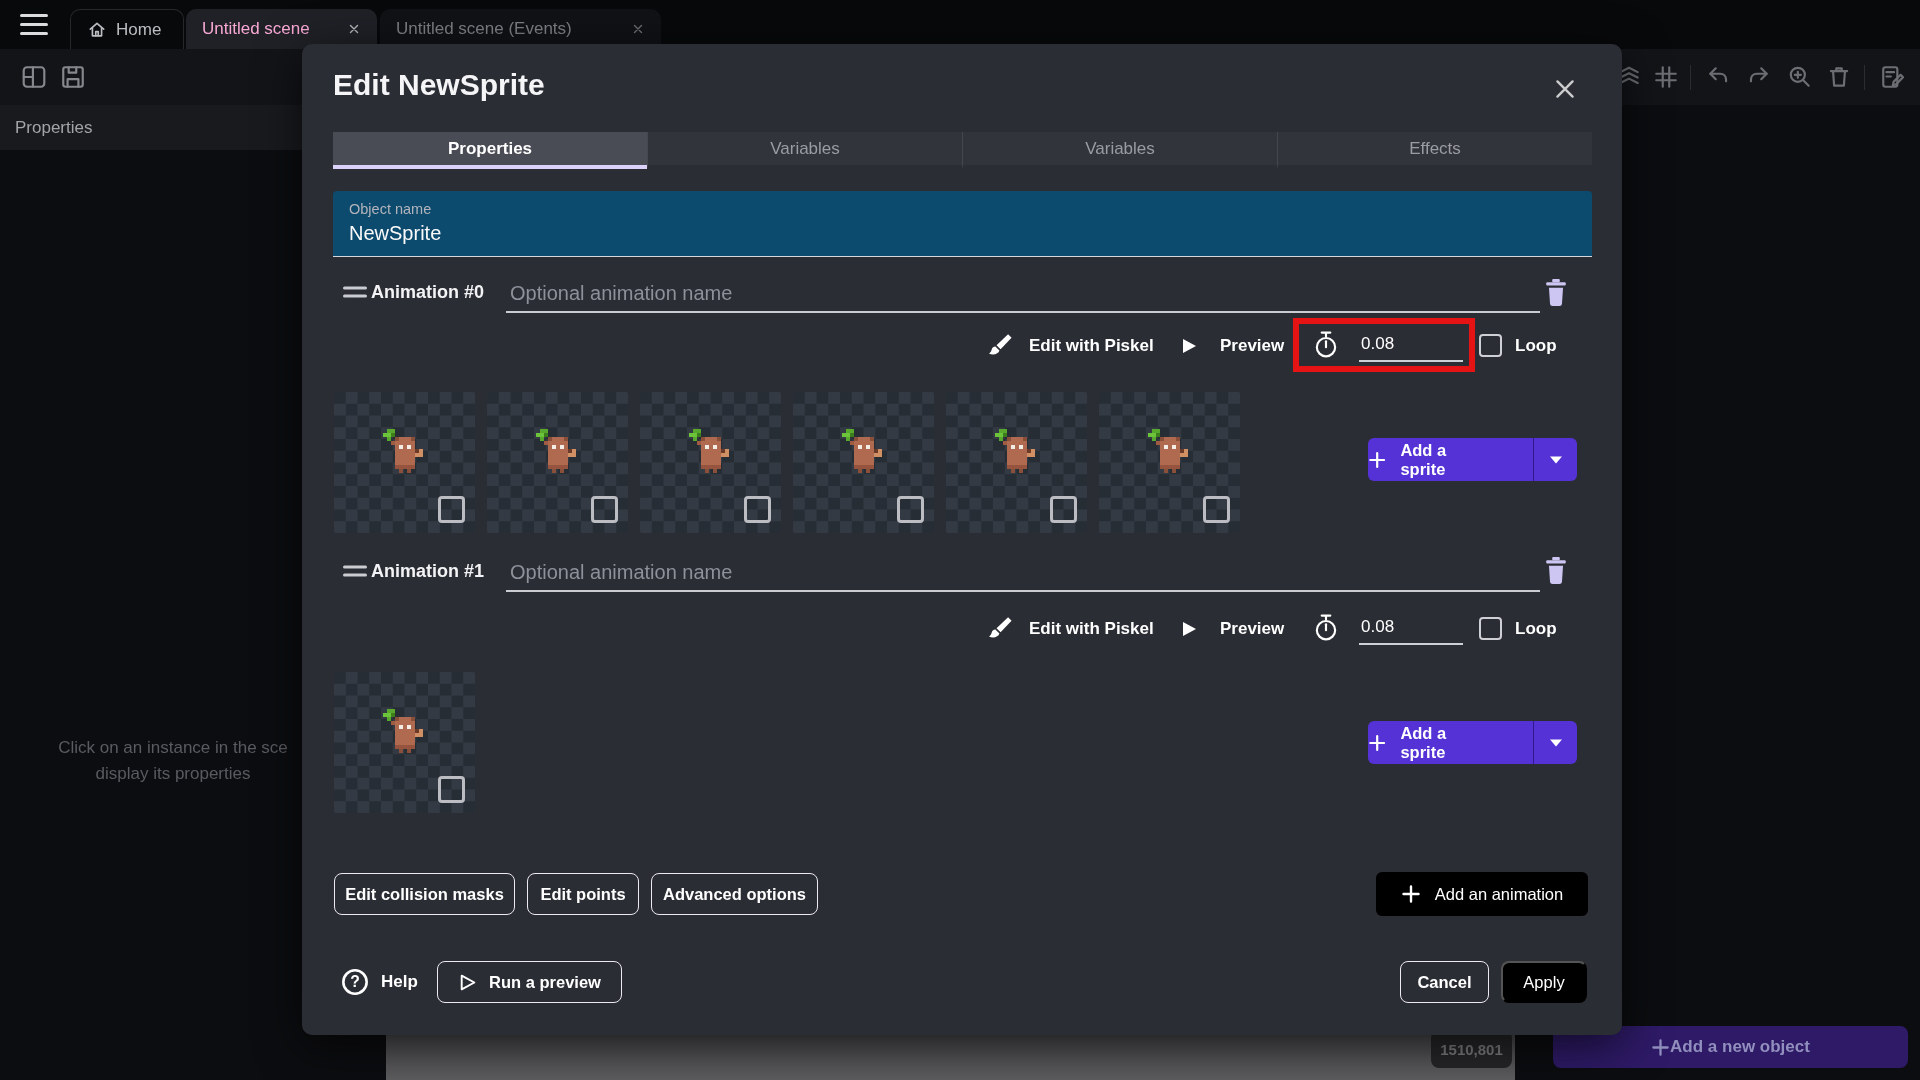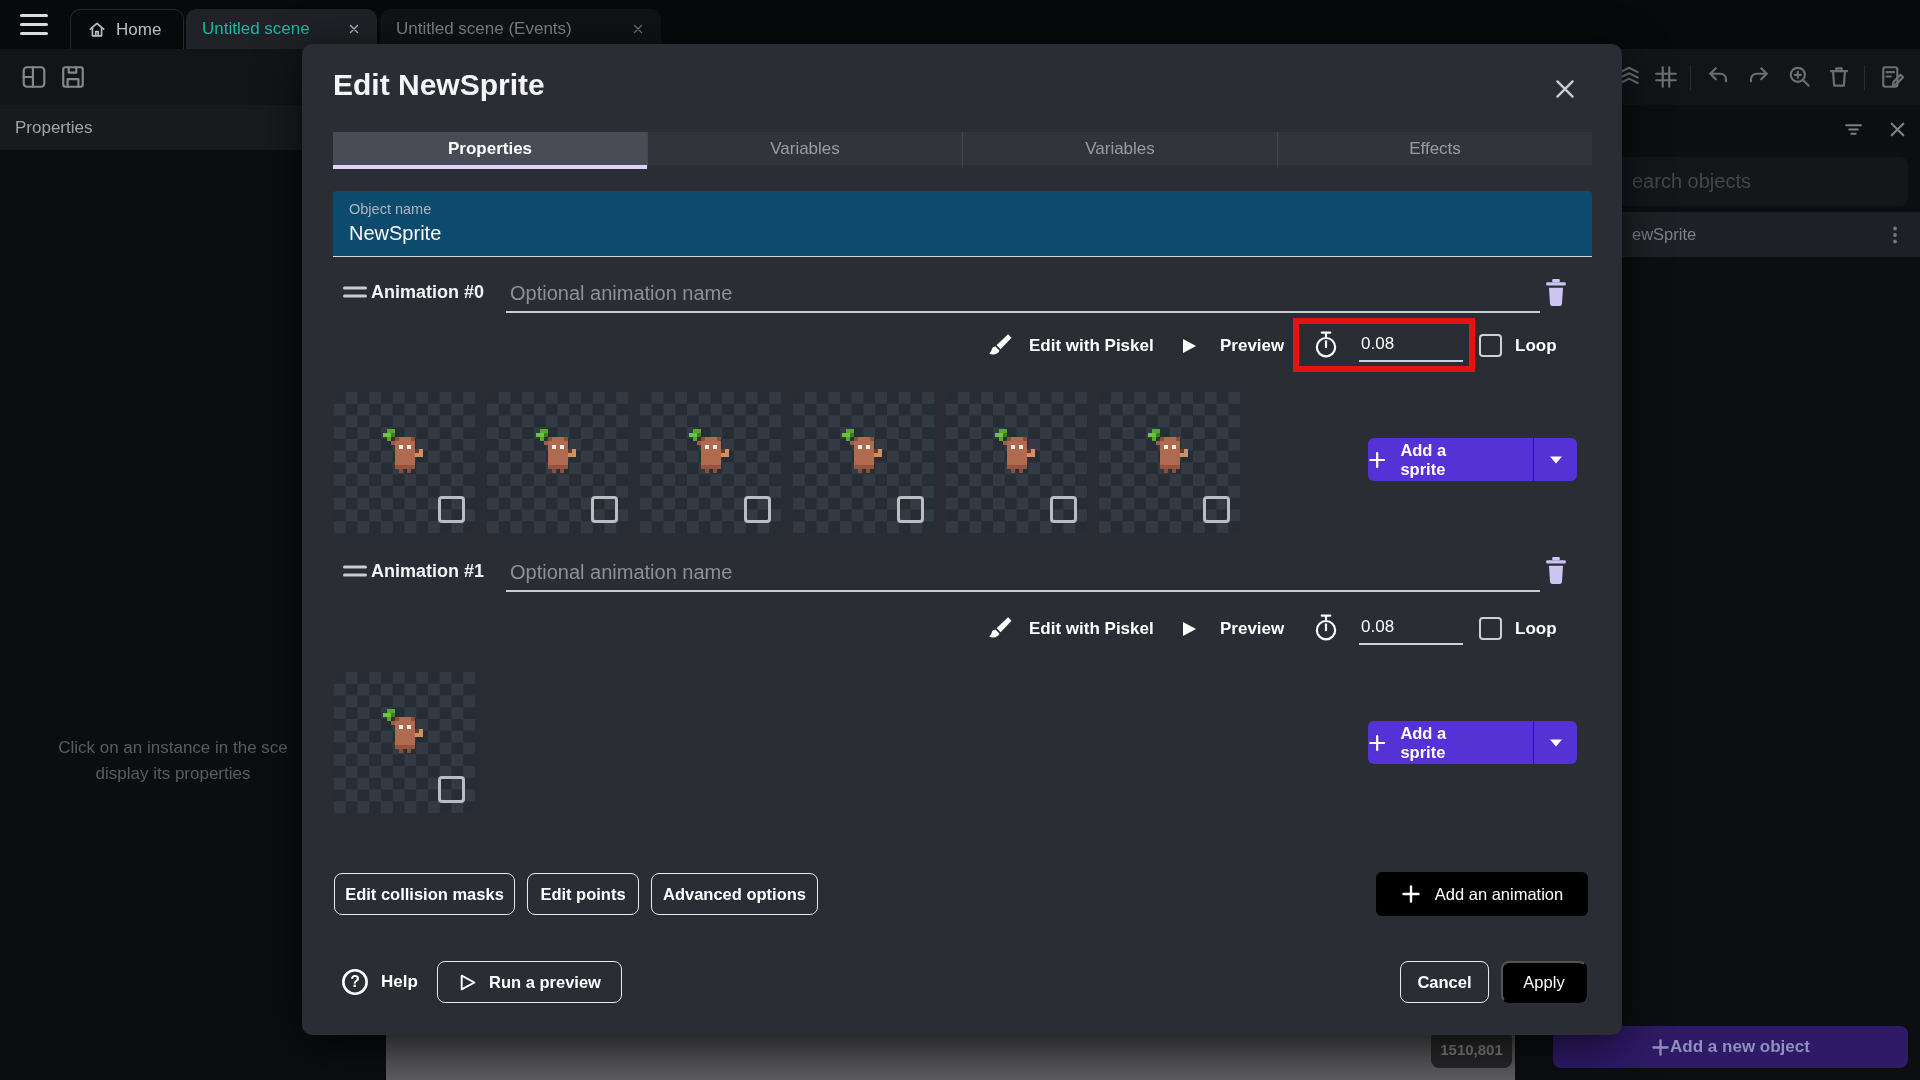--- a/index.html
+++ b/index.html
@@ -6,21 +6,21 @@
   html,body { background:#000; }
   body { font-family:"Liberation Sans", sans-serif; }
   #app { position:relative; width:1920px; height:1080px; overflow:hidden; background:#0c0d10; }
 
   
   .topbar { position:absolute; left:0; top:0; width:1920px; height:49px; background:#08090b; }
   .hamburger { position:absolute; left:20px; top:14px; width:28px; height:21px; display:flex; flex-direction:column; justify-content:space-between; cursor:pointer; }
   .hamburger span { display:block; height:3px; background:#dcdcde; border-radius:2px; }
   .ttab { position:absolute; top:9px; height:40px; display:flex; align-items:center; gap:9px; padding:0 16px; border-radius:10px 10px 0 0; font-size:17px; cursor:pointer; }
   .ttab-home { left:70px; width:114px; border:1px solid #26282c; border-bottom:none; color:#bcbdc1; }
-  .ttab-scene { left:186px; width:191px; background:#1f2126; color:#14b8a6; }
+  .ttab-scene { left:186px; width:191px; background:#1f2126; color:#f9a8d4; }
   .ttab-events { left:380px; width:281px; background:#101216; color:#7e8085; }
   .ttab .tab-x { margin-left:auto; }
   .xicon { width:14px; height:14px; stroke-width:2; }
 
   .toolbar { position:absolute; left:0; top:49px; width:1920px; height:56px; background:#131418; }
   .tool-ic { position:absolute; top:15px; width:26px; height:26px; color:#85878c; cursor:pointer; }
   .tool-ic.dim { color:#6c6e74; }
   .tool-sep { position:absolute; top:16px; width:1px; height:25px; background:#2a2c31; }
   svg { display:block; }
   .stroke { fill:none; stroke:currentColor; stroke-width:2; stroke-linecap:round; stroke-linejoin:round; }
@@ -167,39 +167,20 @@
   <div class="lpanel-head">
     <span>Properties</span>
   </div>
   <div class="lpanel-body">
     <div class="lpanel-msg">
       <div>Click on an instance in the sce</div>
       <div>display its properties</div>
     </div>
   </div>
 
-  <div class="rpanel">
-    <svg class="rp-ic stroke" style="left:343px; top:14px" viewBox="0 0 20 20">
-        <path d="M3 6 H17 M6 10 H14 M8 14 H12"></path>
-      </svg>
-    <svg class="rp-ic stroke" style="left:387px; top:14px" viewBox="0 0 20 20">
-        <path d="M4.5 4.5 L15.5 15.5 M15.5 4.5 L4.5 15.5"></path>
-      </svg>
-    <div class="rp-search">
-      <span>earch objects</span>
-    </div>
-    <div class="rp-item">
-      <span>ewSprite</span>
-      <svg class="rp-dots" viewBox="0 0 6 18">
-          <circle cx="3" cy="2.5" r="1.9" fill="currentColor"></circle>
-          <circle cx="3" cy="9" r="1.9" fill="currentColor"></circle>
-          <circle cx="3" cy="15.5" r="1.9" fill="currentColor"></circle>
-        </svg>
-    </div>
-  </div>
 
   <div class="canvas-strip">
     <div class="coord-badge">
       <span>1510,801</span>
     </div>
   </div>
 
   <div class="add-object">
     <svg class="plus stroke" viewBox="0 0 20 20" style="stroke-width:2.4">
         <path d="M10 2.5 V17.5 M2.5 10 H17.5"></path>

